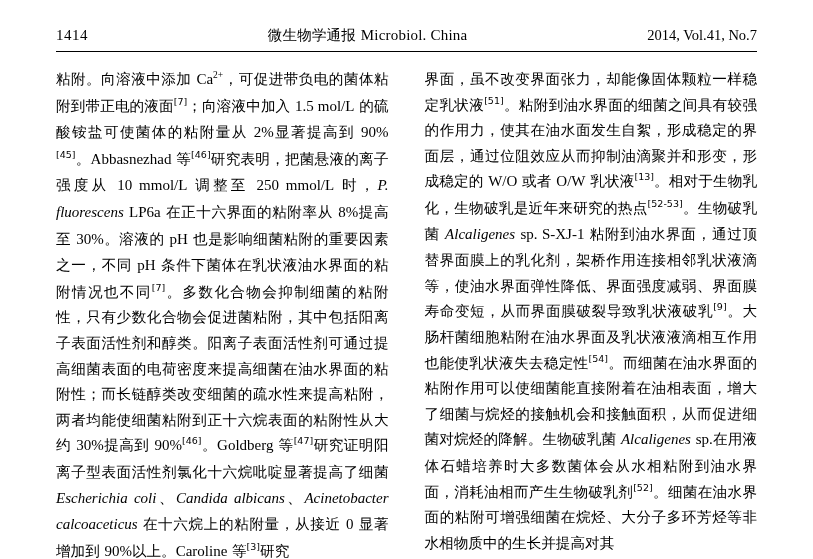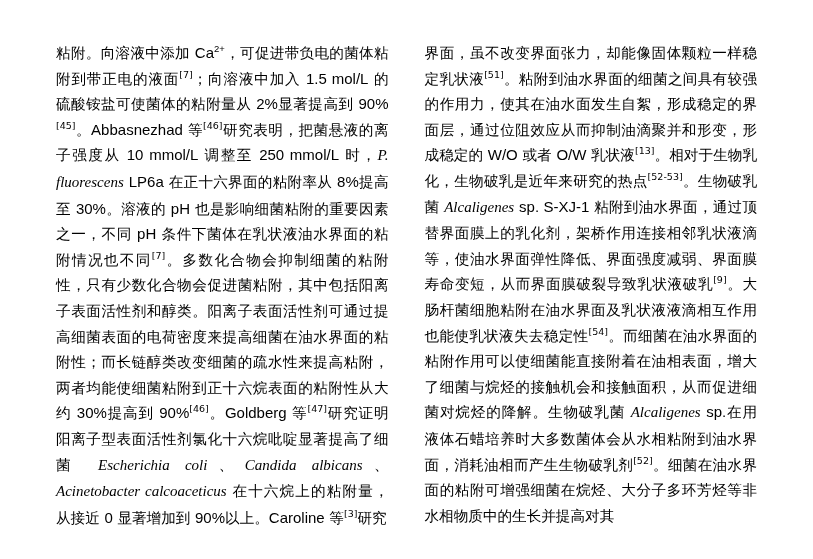--- a/index.html
+++ b/index.html
@@ -62,34 +62,42 @@
   .col p {
     margin: 0;
     text-indent: 0;
   }
   sup {
     font-size: 9.5px;
     vertical-align: super;
     line-height: 0;
   }
   .en {
-    font-family: Liberation Sans, sans-serif;
+    font-family: Liberation Serif, serif;
     font-size: 15px;
   }
   .it {
     font-family: "Liberation Serif", serif;
     font-style: italic;
     font-size: 15px;
   }
 </style>
 </head>
 <body>
 
 <div class="page">
 
+  <div class="header">
+    <div class="header-left">1414</div>
+    <div class="header-center">
+      <span>微生物学通报</span>
+      <span class="en">Microbiol. China</span>
+    </div>
+    <div class="header-right">2014, Vol.41, No.7</div>
+  </div>
 
   <div class="columns">
     <div class="col">
       <p>粘附。向溶液中添加 <span class="en">Ca<sup>2+</sup></span>，可促进带负电的菌体粘附到带正电的液面<sup>[7]</sup>；向溶液中加入 <span class="en">1.5 mol/L</span> 的硫酸铵盐可使菌体的粘附量从 <span class="en">2%</span>显著提高到 <span class="en">90%</span><sup>[45]</sup>。<span class="en">Abbasnezhad</span> 等<sup>[46]</sup>研究表明，把菌悬液的离子强度从 <span class="en">10 mmol/L</span> 调整至 <span class="en">250 mmol/L</span> 时，<span class="it">P. fluorescens</span> <span class="en">LP6a</span> 在正十六界面的粘附率从 <span class="en">8%</span>提高至 <span class="en">30%</span>。溶液的 <span class="en">pH</span> 也是影响细菌粘附的重要因素之一，不同 <span class="en">pH</span> 条件下菌体在乳状液油水界面的粘附情况也不同<sup>[7]</sup>。多数化合物会抑制细菌的粘附性，只有少数化合物会促进菌粘附，其中包括阳离子表面活性剂和醇类。阳离子表面活性剂可通过提高细菌表面的电荷密度来提高细菌在油水界面的粘附性；而长链醇类改变细菌的疏水性来提高粘附，两者均能使细菌粘附到正十六烷表面的粘附性从大约 <span class="en">30%</span>提高到 <span class="en">90%</span><sup>[46]</sup>。<span class="en">Goldberg</span> 等<sup>[47]</sup>研究证明阳离子型表面活性剂氯化十六烷吡啶显著提高了细菌 <span class="it">Escherichia coli</span>、<span class="it">Candida albicans</span>、<span class="it">Acinetobacter calcoaceticus</span> 在十六烷上的粘附量，从接近 <span class="en">0</span> 显著增加到 <span class="en">90%</span>以上。<span class="en">Caroline</span> 等<sup>[3]</sup>研究</p>
     </div>
     <div class="col">
       <p>界面，虽不改变界面张力，却能像固体颗粒一样稳定乳状液<sup>[51]</sup>。粘附到油水界面的细菌之间具有较强的作用力，使其在油水面发生自絮，形成稳定的界面层，通过位阻效应从而抑制油滴聚并和形变，形成稳定的 <span class="en">W/O</span> 或者 <span class="en">O/W</span> 乳状液<sup>[13]</sup>。相对于生物乳化，生物破乳是近年来研究的热点<sup>[52-53]</sup>。生物破乳菌 <span class="it">Alcaligenes</span> <span class="en">sp. S-XJ-1</span> 粘附到油水界面，通过顶替界面膜上的乳化剂，架桥作用连接相邻乳状液滴等，使油水界面弹性降低、界面强度减弱、界面膜寿命变短，从而界面膜破裂导致乳状液破乳<sup>[9]</sup>。大肠杆菌细胞粘附在油水界面及乳状液液滴相互作用也能使乳状液失去稳定性<sup>[54]</sup>。而细菌在油水界面的粘附作用可以使细菌能直接附着在油相表面，增大了细菌与烷烃的接触机会和接触面积，从而促进细菌对烷烃的降解。生物破乳菌 <span class="it">Alcaligenes</span> <span class="en">sp.</span>在用液体石蜡培养时大多数菌体会从水相粘附到油水界面，消耗油相而产生生物破乳剂<sup>[52]</sup>。细菌在油水界面的粘附可增强细菌在烷烃、大分子多环芳烃等非水相物质中的生长并提高对其</p>
     </div>
   </div>
 

